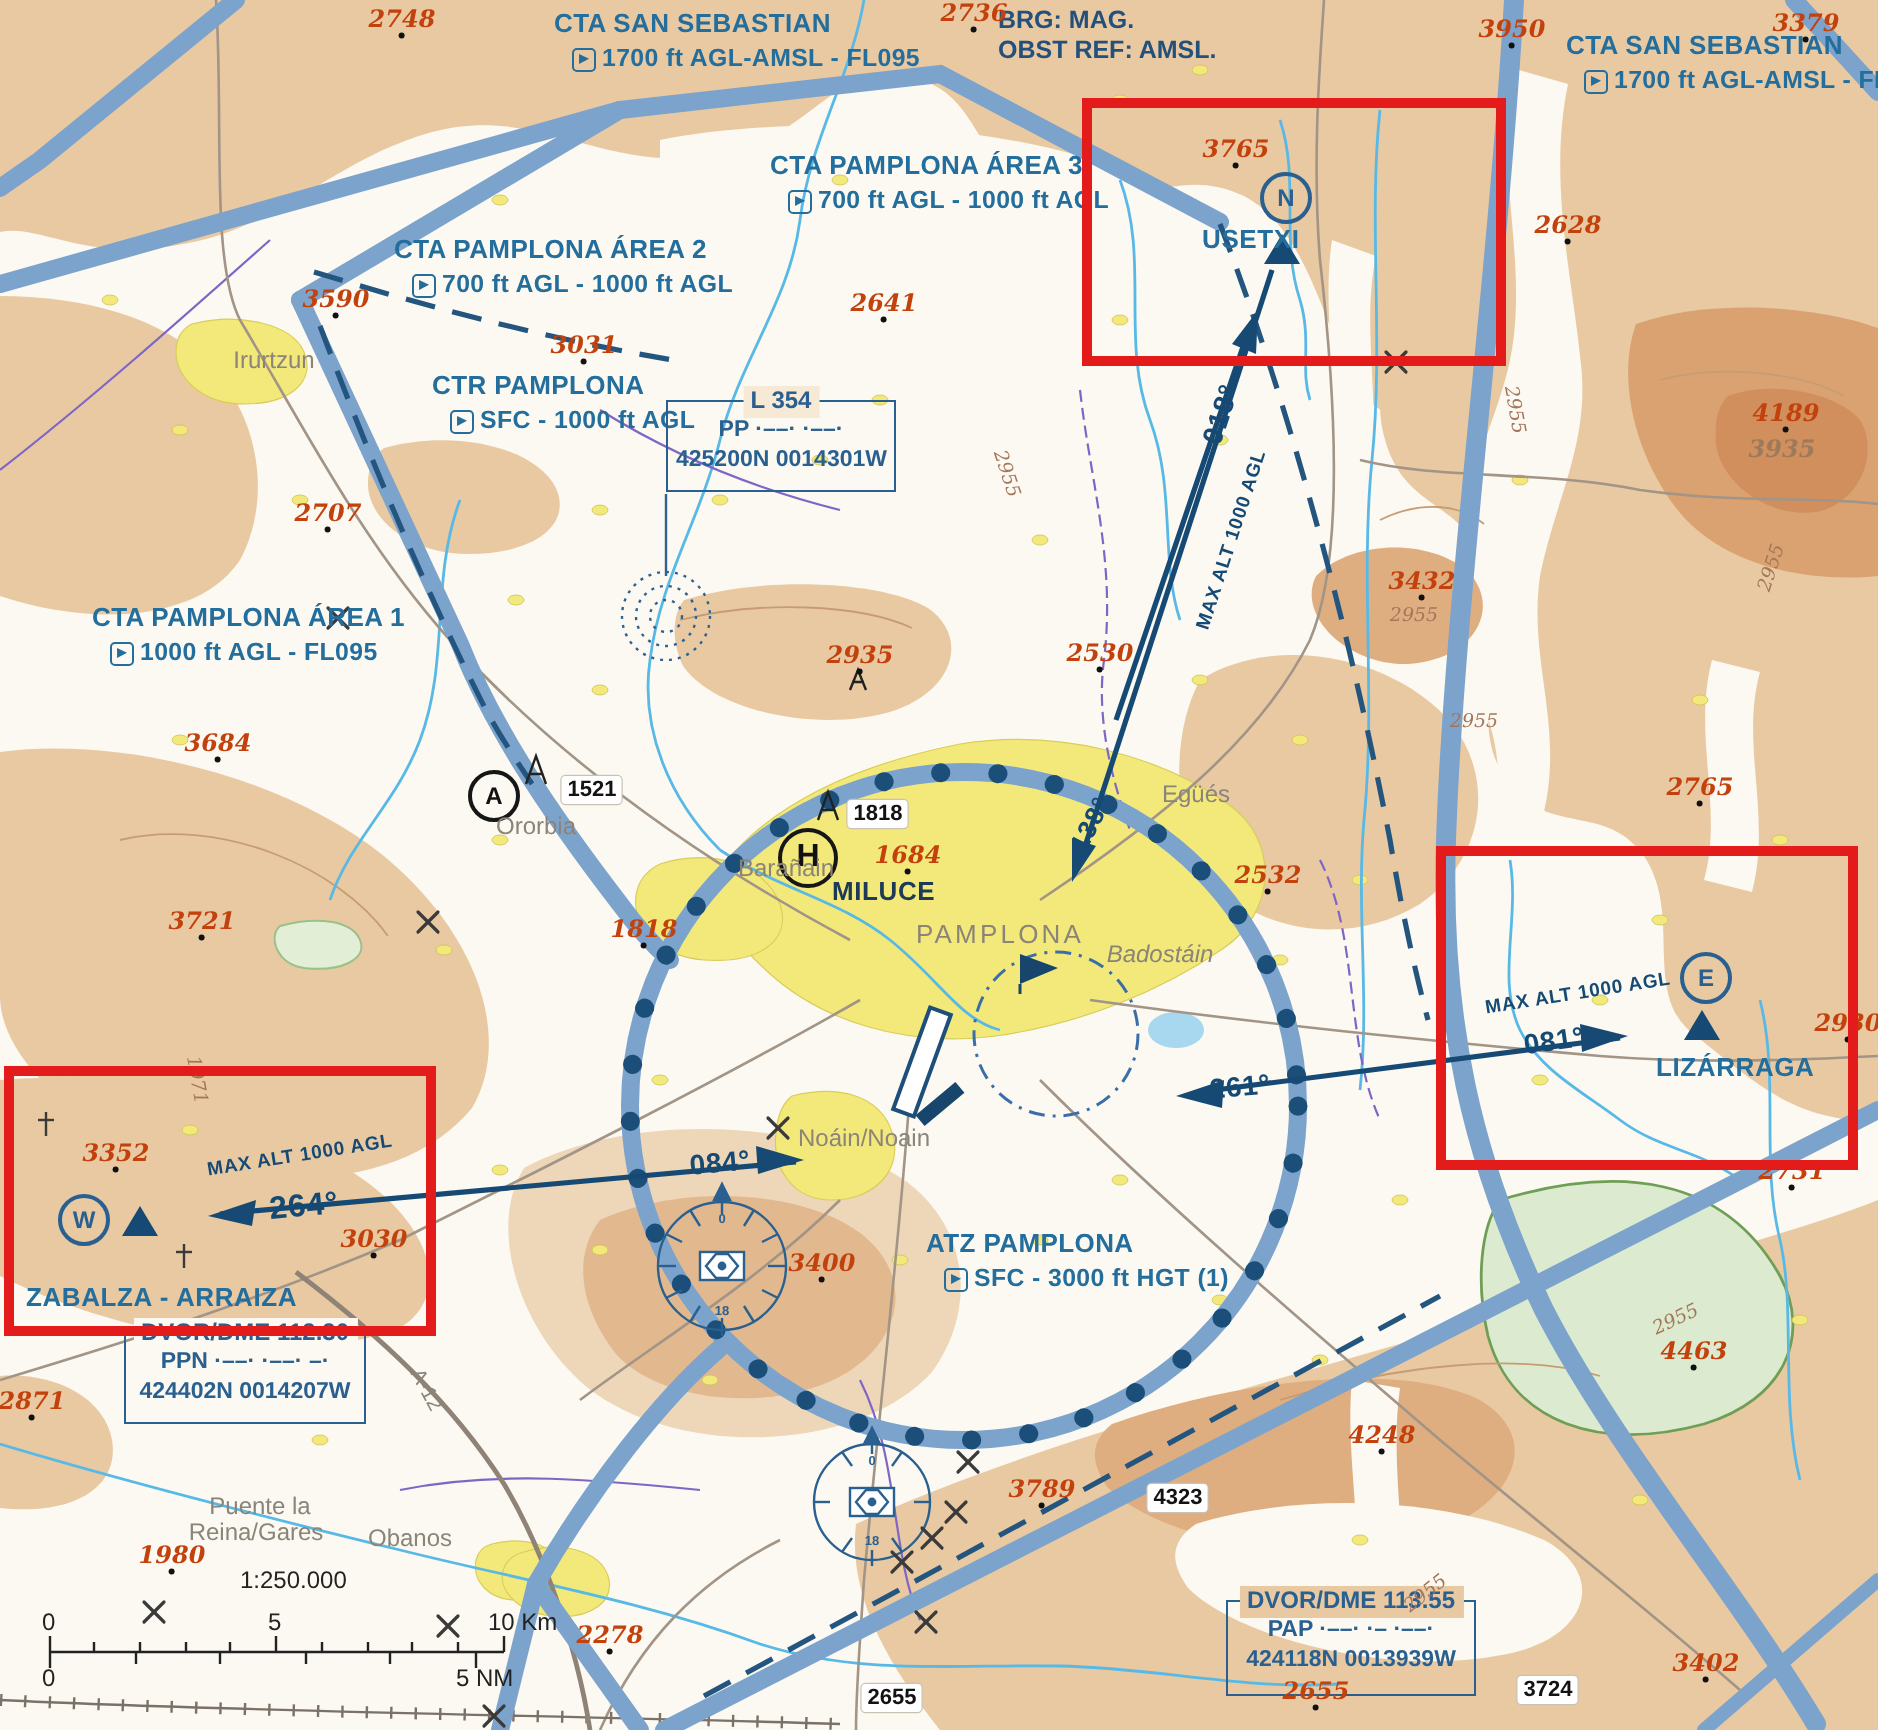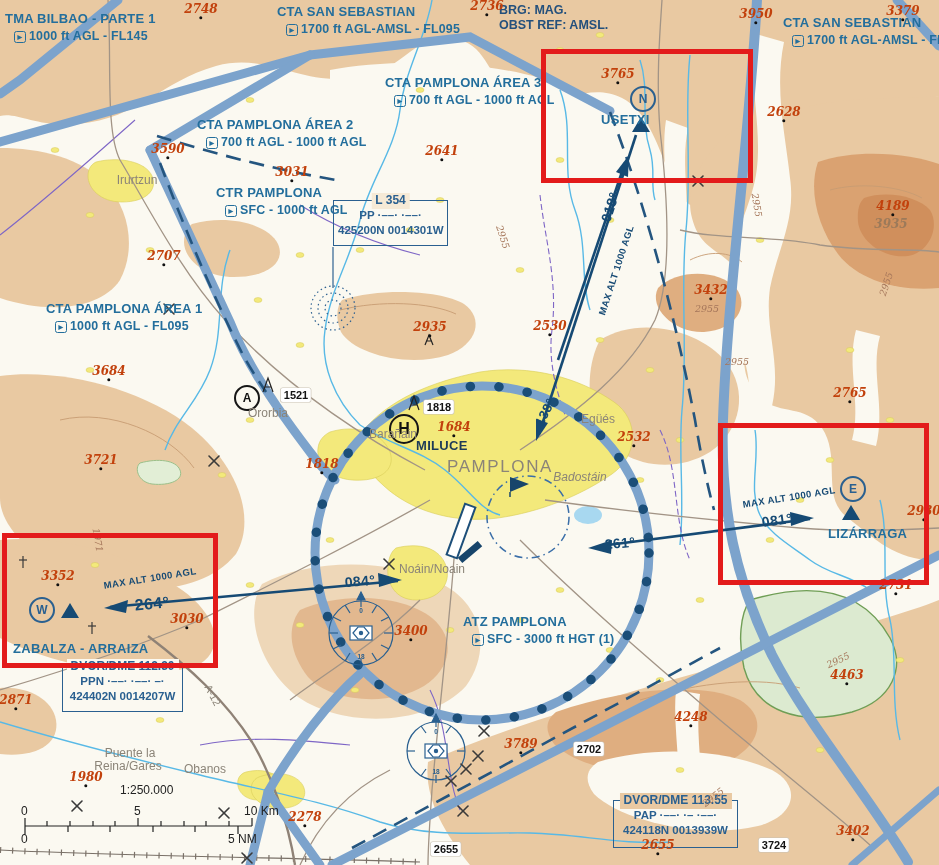--- a/index.html
+++ b/index.html
@@ -358,27 +358,20 @@
   <div class="hnote" style="left:499px;top:18px">OBST REF: AMSL.</div>
   <div class="scaletxt" style="left:120px;top:783px">1:250.000</div>
   <div class="scaletxt" style="left:21px;top:804px">0</div>
   <div class="scaletxt" style="left:134px;top:804px">5</div>
   <div class="scaletxt" style="left:244px;top:804px">10 Km</div>
   <div class="scaletxt" style="left:21px;top:832px">0</div>
   <div class="scaletxt" style="left:228px;top:832px">5 NM</div>
 <div class="redbox" style="left: 541px; top: 49px; width: 202px; height: 124px;"></div>
       <div class="redbox" style="left: 718px; top: 423px; width: 201px; height: 152px;"></div>
       <div class="redbox" style="left: 2px; top: 533px; width: 206px; height: 125px;"></div>
-      <div class="aslabel" style="left: 5px; top: 10px;">
-        <div class="l1">TMA BILBAO - PARTE 1</div>
-        <div class="l2">
-          <div class="dicon">▶</div>
-          <div class="">1000 ft AGL - FL145</div>
-        </div>
-      </div>
       <div class="aslabel" style="left: 277px; top: 3px;">
         <div class="l1">CTA SAN SEBASTIAN</div>
         <div class="l2">
           <div class="dicon">▶</div>
           <div class="">1700 ft AGL-AMSL - FL095</div>
         </div>
       </div>
       <div class="aslabel" style="left: 385px; top: 74px;">
         <div class="l1">CTA PAMPLONA ÁREA 3</div>
         <div class="l2">
@@ -492,37 +485,37 @@
       <div class="spot" style="left: 305px; top: 818px;">2278<div class="pt"></div></div>
       <div class="spot" style="left: 411px; top: 632px;">3400<div class="pt"></div></div>
       <div class="spot" style="left: 521px; top: 745px;">3789<div class="pt"></div></div>
       <div class="spot" style="left: 691px; top: 718px;">4248<div class="pt"></div></div>
       <div class="spot" style="left: 847px; top: 676px;">4463<div class="pt"></div></div>
       <div class="spot" style="left: 658px; top: 846px;">2655<div class="pt"></div></div>
       <div class="spot" style="left: 853px; top: 832px;">3402<div class="pt"></div></div>
       <div class="spot" style="left: 896px; top: 586px;">2731<div class="pt"></div></div>
       <div class="bspot" style="left: 296px; top: 395px;">1521</div>
       <div class="bspot" style="left: 439px; top: 407px;">1818</div>
-      <div class="bspot" style="left: 589px; top: 749px;">2702</div>
+      <div class="bspot" style="left: 589px; top: 749px;">4323</div>
       <div class="bspot" style="left: 446px; top: 849px;">2655</div>
       <div class="bspot" style="left: 774px; top: 845px; text-align: center;">3724</div>
       <div class="ctr" style="left: 757px; top: 205px; transform: translate(-50%, -50%) rotate(80deg);">2955</div>
       <div class="ctr" style="left: 886px; top: 284px; transform: translate(-50%, -50%) rotate(-72deg);">2955</div>
       <div class="ctr" style="left: 737px; top: 361px; transform: translate(-50%, -50%) rotate(0deg);">2955</div>
       <div class="ctr" style="left: 503px; top: 237px; transform: translate(-50%, -50%) rotate(72deg);">2955</div>
       <div class="ctr" style="left: 838px; top: 660px; transform: translate(-50%, -50%) rotate(-25deg);">2955</div>
       <div class="ctr" style="left: 713px; top: 797px; transform: translate(-50%, -50%) rotate(-38deg);">2955</div>
       <div class="ctr" style="left: 707px; top: 308px; transform: translate(-50%, -50%) rotate(0deg);">2955</div>
       <div class="ctr" style="left: 98px; top: 540px; transform: translate(-50%, -50%) rotate(80deg);">1971</div>
       <div class="town" style="left: 118px; top: 180px; transform: translate(-50%, -50%); padding-left: 38px;">Irurtzun</div>
       <div class="town" style="left: 268px; top: 413px; transform: translate(-50%, -50%);">Ororbia</div>
       <div class="town" style="left: 393px; top: 434px; transform: translate(-50%, -50%);">Barañain</div>
-      <div class="town" style="left: 500px; top: 467px; transform: translate(-50%, -50%); font-size: 17px; letter-spacing: 1.6px;">PAMPLONA</div>
+      <div class="town" style="left: 500px; top: 467px; transform: translate(-50%, -50%); font-size: 13px; letter-spacing: 1.6px;">PAMPLONA</div>
       <div class="town" style="left: 580px; top: 477px; transform: translate(-50%, -50%); font-style: italic;">Badostáin</div>
-      <div class="town" style="left: 598px; top: 419px; transform: translate(-50%, -50%);">Egüés</div>
+      <div class="town" style="left: 598px; top: 397px; transform: translate(-50%, -50%);">Egüés</div>
       <div class="town" style="left: 432px; top: 569px; transform: translate(-50%, -50%);">Noáin/Noain</div>
       <div class="town" style="left: 130px; top: 753px; transform: translate(-50%, -50%);">Puente la</div>
       <div class="town" style="left: 128px; top: 766px; transform: translate(-50%, -50%);">Reina/Gares</div>
       <div class="town" style="left: 205px; top: 769px; transform: translate(-50%, -50%);">Obanos</div>
       <div class="town" style="left: 213px; top: 695px; transform: translate(-50%, -50%) rotate(62deg); font-size: 10.5px;">A-12</div>
       <div class="roselbl" style="left: 361px; top: 610px;">0</div>
       <div class="roselbl" style="left: 361px; top: 656px;">18</div>
       <div class="roselbl" style="left: 436px; top: 731px;">0</div>
       <div class="roselbl" style="left: 436px; top: 771px;">18</div>
     </div>

